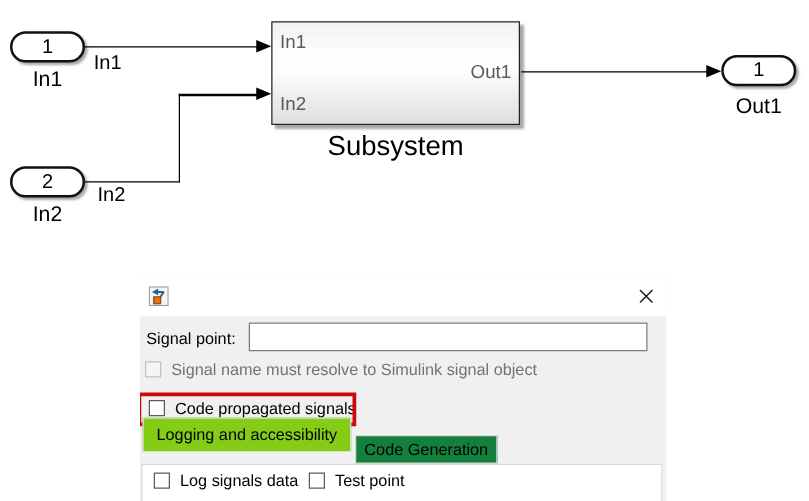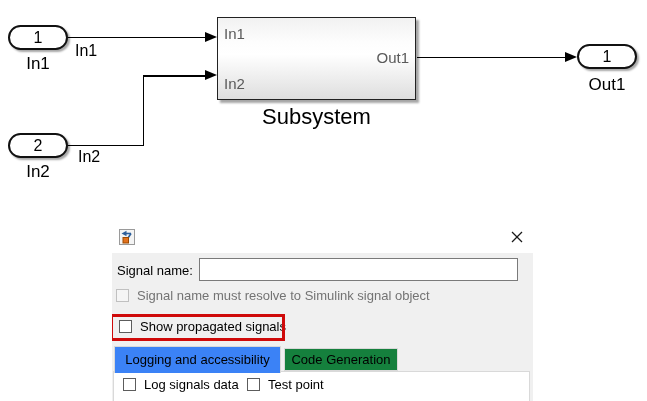--- a/index.html
+++ b/index.html
@@ -63,22 +63,22 @@
   .cb-label.disabled { color:#737373; }
   .red-callout {
     position:absolute; left:-2px; top:92px; width:175px; height:27px;
     border:3px solid #cf0a0a; pointer-events:none;
   }
   .tab {
     position:absolute; font-size:13px; text-align:center; color:#000;
     border:1px solid #d9d9d9; background:#15803d;
   }
   .tab.active {
-    left:2px; top:124px; width:167px; height:27px; line-height:26px;
-    background:#3b82f6; border-bottom:none; z-index:3;
+    left:2px; top:112px; width:167px; height:27px; line-height:26px;
+    background:#84cc16; border-bottom:none; z-index:3;
   }
   .tab.t2 { left:172px; top:126px; width:114px; height:23px; line-height:22px; }
   .tab.t3 { left:288px; top:126px; width:108px; height:23px; line-height:22px; }
   .tab-panel {
     position:absolute; left:1px; top:149px; width:417px; height:60px;
     background:#fff; border:1px solid #d9d9d9; z-index:2;
   }
 </style>
 </head>
 <body>
@@ -131,28 +131,28 @@
         <rect x="4" y="8.5" width="5.5" height="5.5" fill="#e2711d" stroke="#9c4a00" stroke-width="1"></rect>
       </svg>
       <div class="close-btn">
         <svg width="12" height="12" viewBox="0 0 12 12">
           <line x1="1" y1="1" x2="11" y2="11" stroke="#1a1a1a" stroke-width="1.2"></line>
           <line x1="11" y1="1" x2="1" y2="11" stroke="#1a1a1a" stroke-width="1.2"></line>
         </svg>
       </div>
     </div>
 
-    <div class="field-label" style="left:5px; top:41px;">Signal name:</div>
+    <div class="field-label" style="left:5px; top:41px;">Signal point:</div>
     <input class="text-input" type="text" value="" style="">
 
     <span class="checkbox disabled" style="left:4px; top:67px;"></span>
     <span class="cb-label disabled" style="left:25px; top:66px;">Signal name must resolve to Simulink signal object</span>
 
     <span class="checkbox" style="left:7px; top:98px;"></span>
-    <span class="cb-label" style="left:28px; top:97px;">Show propagated signals</span>
+    <span class="cb-label" style="left:28px; top:97px;">Code propagated signals</span>
     <div class="red-callout"></div>
 
     <div class="tab active">Logging and accessibility</div>
     <div class="tab t2">Code Generation</div>
 
     <div class="tab-panel">
       <span class="checkbox" style="left:9px; top:6px;"></span>
       <span class="cb-label" style="left:30px; top:5px;">Log signals data</span>
       <span class="checkbox" style="left:133px; top:6px;"></span>
       <span class="cb-label" style="left:154px; top:5px;">Test point</span>

